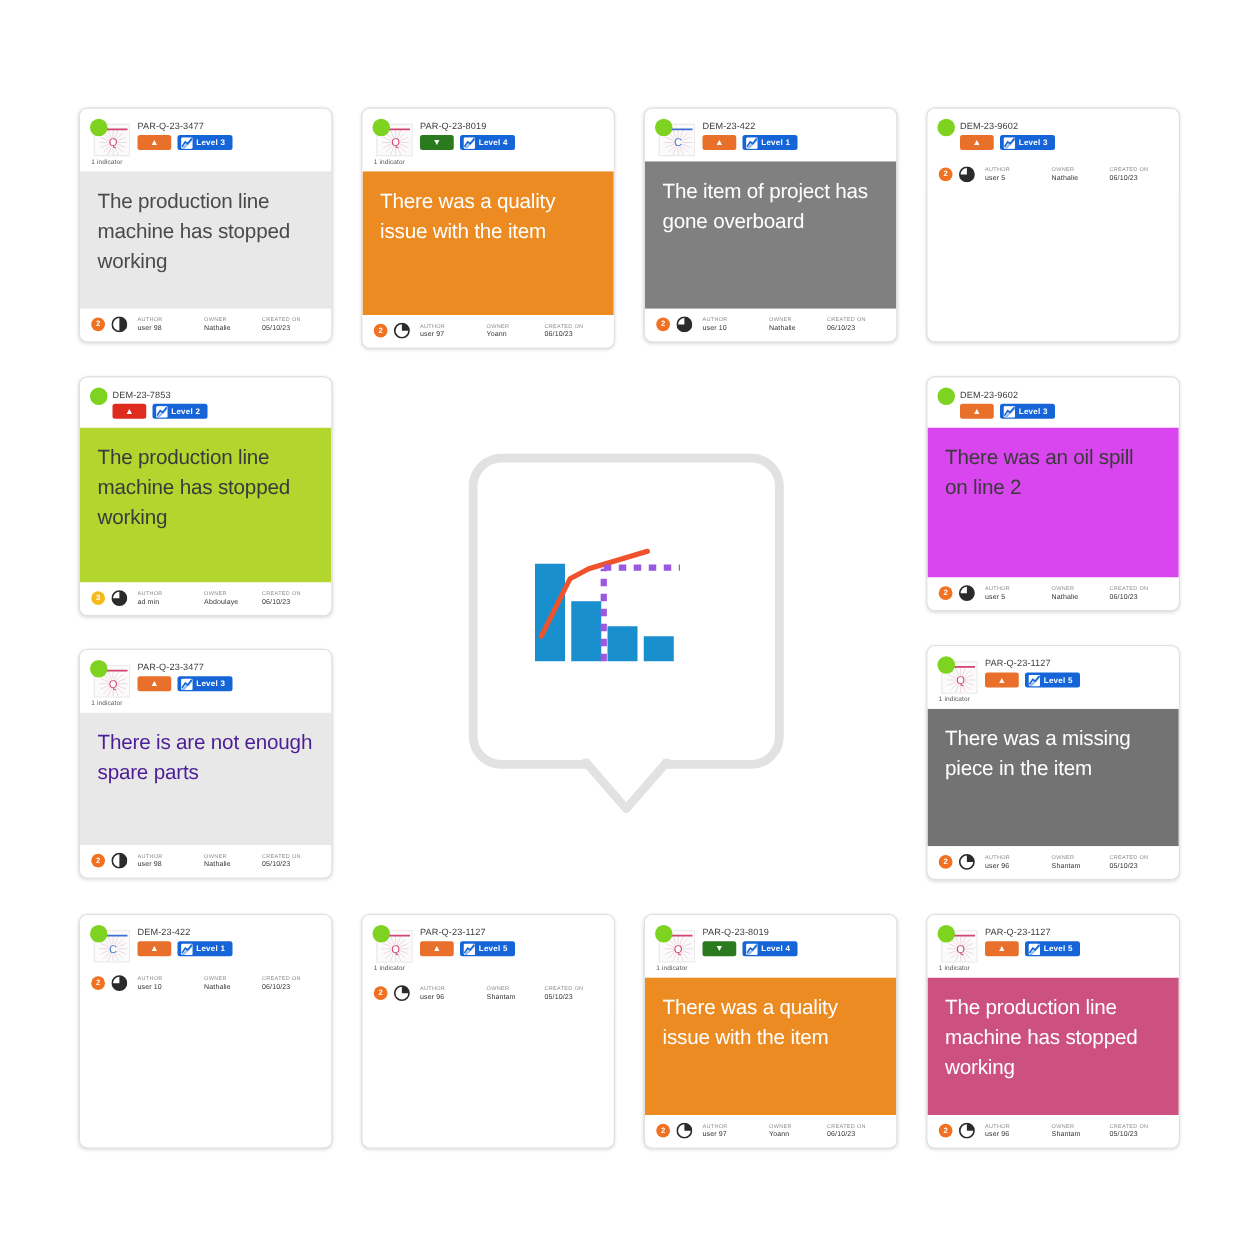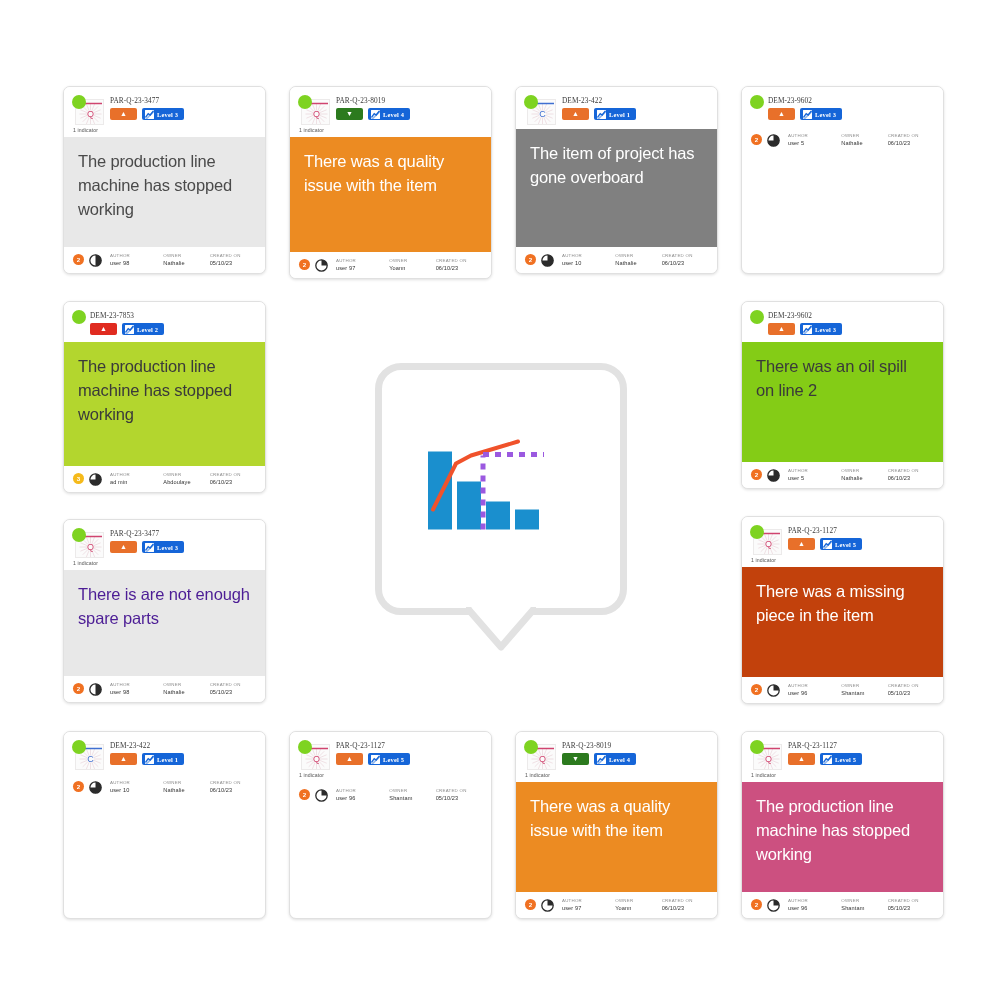--- a/index.html
+++ b/index.html
@@ -53,21 +53,21 @@
     width:14px;height:14px;border-radius:50%;
     background:#7ed321;
     z-index:3;
   }
   .indicator-txt{
     font-size:5.2px;color:#555;
     margin-top:2px;margin-left:1px;
     letter-spacing:.1px;
     white-space:nowrap;
   }
-  .head-main{flex:1;min-width:0;padding-top:1px;font-family:Liberation Serif, serif;}
+  .head-main{flex:1;min-width:0;padding-top:1px;}
   .card-id{
     font-size:7.3px;color:#3a3a3a;
     letter-spacing:.1px;
     white-space:nowrap;
     margin-bottom:3px;
   }
   .badges{display:flex;align-items:center;gap:5px;}
   .pri-badge{
     width:27px;height:12px;border-radius:2px;
     display:flex;align-items:center;justify-content:center;
@@ -464,21 +464,21 @@
                     <rect width="9" height="9" fill="#ffffff"></rect>
                     <path d="M0.5 7.5 L3.2 3.6 L5.2 5.0 L8.4 0.8" stroke="#1565d8" stroke-width="1.3" fill="none"></path>
                     <path d="M0 9 L9 0 L9 2.4 L2.4 9 Z" fill="#1565d8" opacity="0.45"></path>
                   </svg></span>
                 <span>Level 3</span>
               </div>
             </div>
           </div>
         </div>
       </div>
-      <div class="card-body" style="background:#84cc16;flex:1">
+      <div class="card-body" style="background:#d946ef;flex:1">
         <div class="msg" style="color:#3a3a3a">There was an oil spill on line 2</div>
       </div>
       <div class="card-foot">
         <div class="cnt" style="background:#f07122">2</div>
         <span class="pie"><svg width="13" height="13" viewBox="0 0 16 16">
             <circle cx="8" cy="8" r="7" fill="none" stroke="#2b2b2b" stroke-width="1.6"></circle>
             <path d="M8,8 L8,1 A7,7 0 1,1 1,8 Z" fill="#2b2b2b"></path>
           </svg></span>
         <div class="meta">
           <div class="meta-col c1">
@@ -606,21 +606,21 @@
                     <rect width="9" height="9" fill="#ffffff"></rect>
                     <path d="M0.5 7.5 L3.2 3.6 L5.2 5.0 L8.4 0.8" stroke="#1565d8" stroke-width="1.3" fill="none"></path>
                     <path d="M0 9 L9 0 L9 2.4 L2.4 9 Z" fill="#1565d8" opacity="0.45"></path>
                   </svg></span>
                 <span>Level 5</span>
               </div>
             </div>
           </div>
         </div>
       </div>
-      <div class="card-body" style="background:#c2410c;flex:1">
+      <div class="card-body" style="background:#737373;flex:1">
         <div class="msg" style="color:#ffffff">There was a missing piece in the item</div>
       </div>
       <div class="card-foot">
         <div class="cnt" style="background:#f07122">2</div>
         <span class="pie"><svg width="13" height="13" viewBox="0 0 16 16">
             <circle cx="8" cy="8" r="7" fill="none" stroke="#2b2b2b" stroke-width="1.6"></circle>
             <path d="M8,8 L8,1 A7,7 0 0,1 15,8 Z" fill="#2b2b2b"></path>
           </svg></span>
         <div class="meta">
           <div class="meta-col c1">

